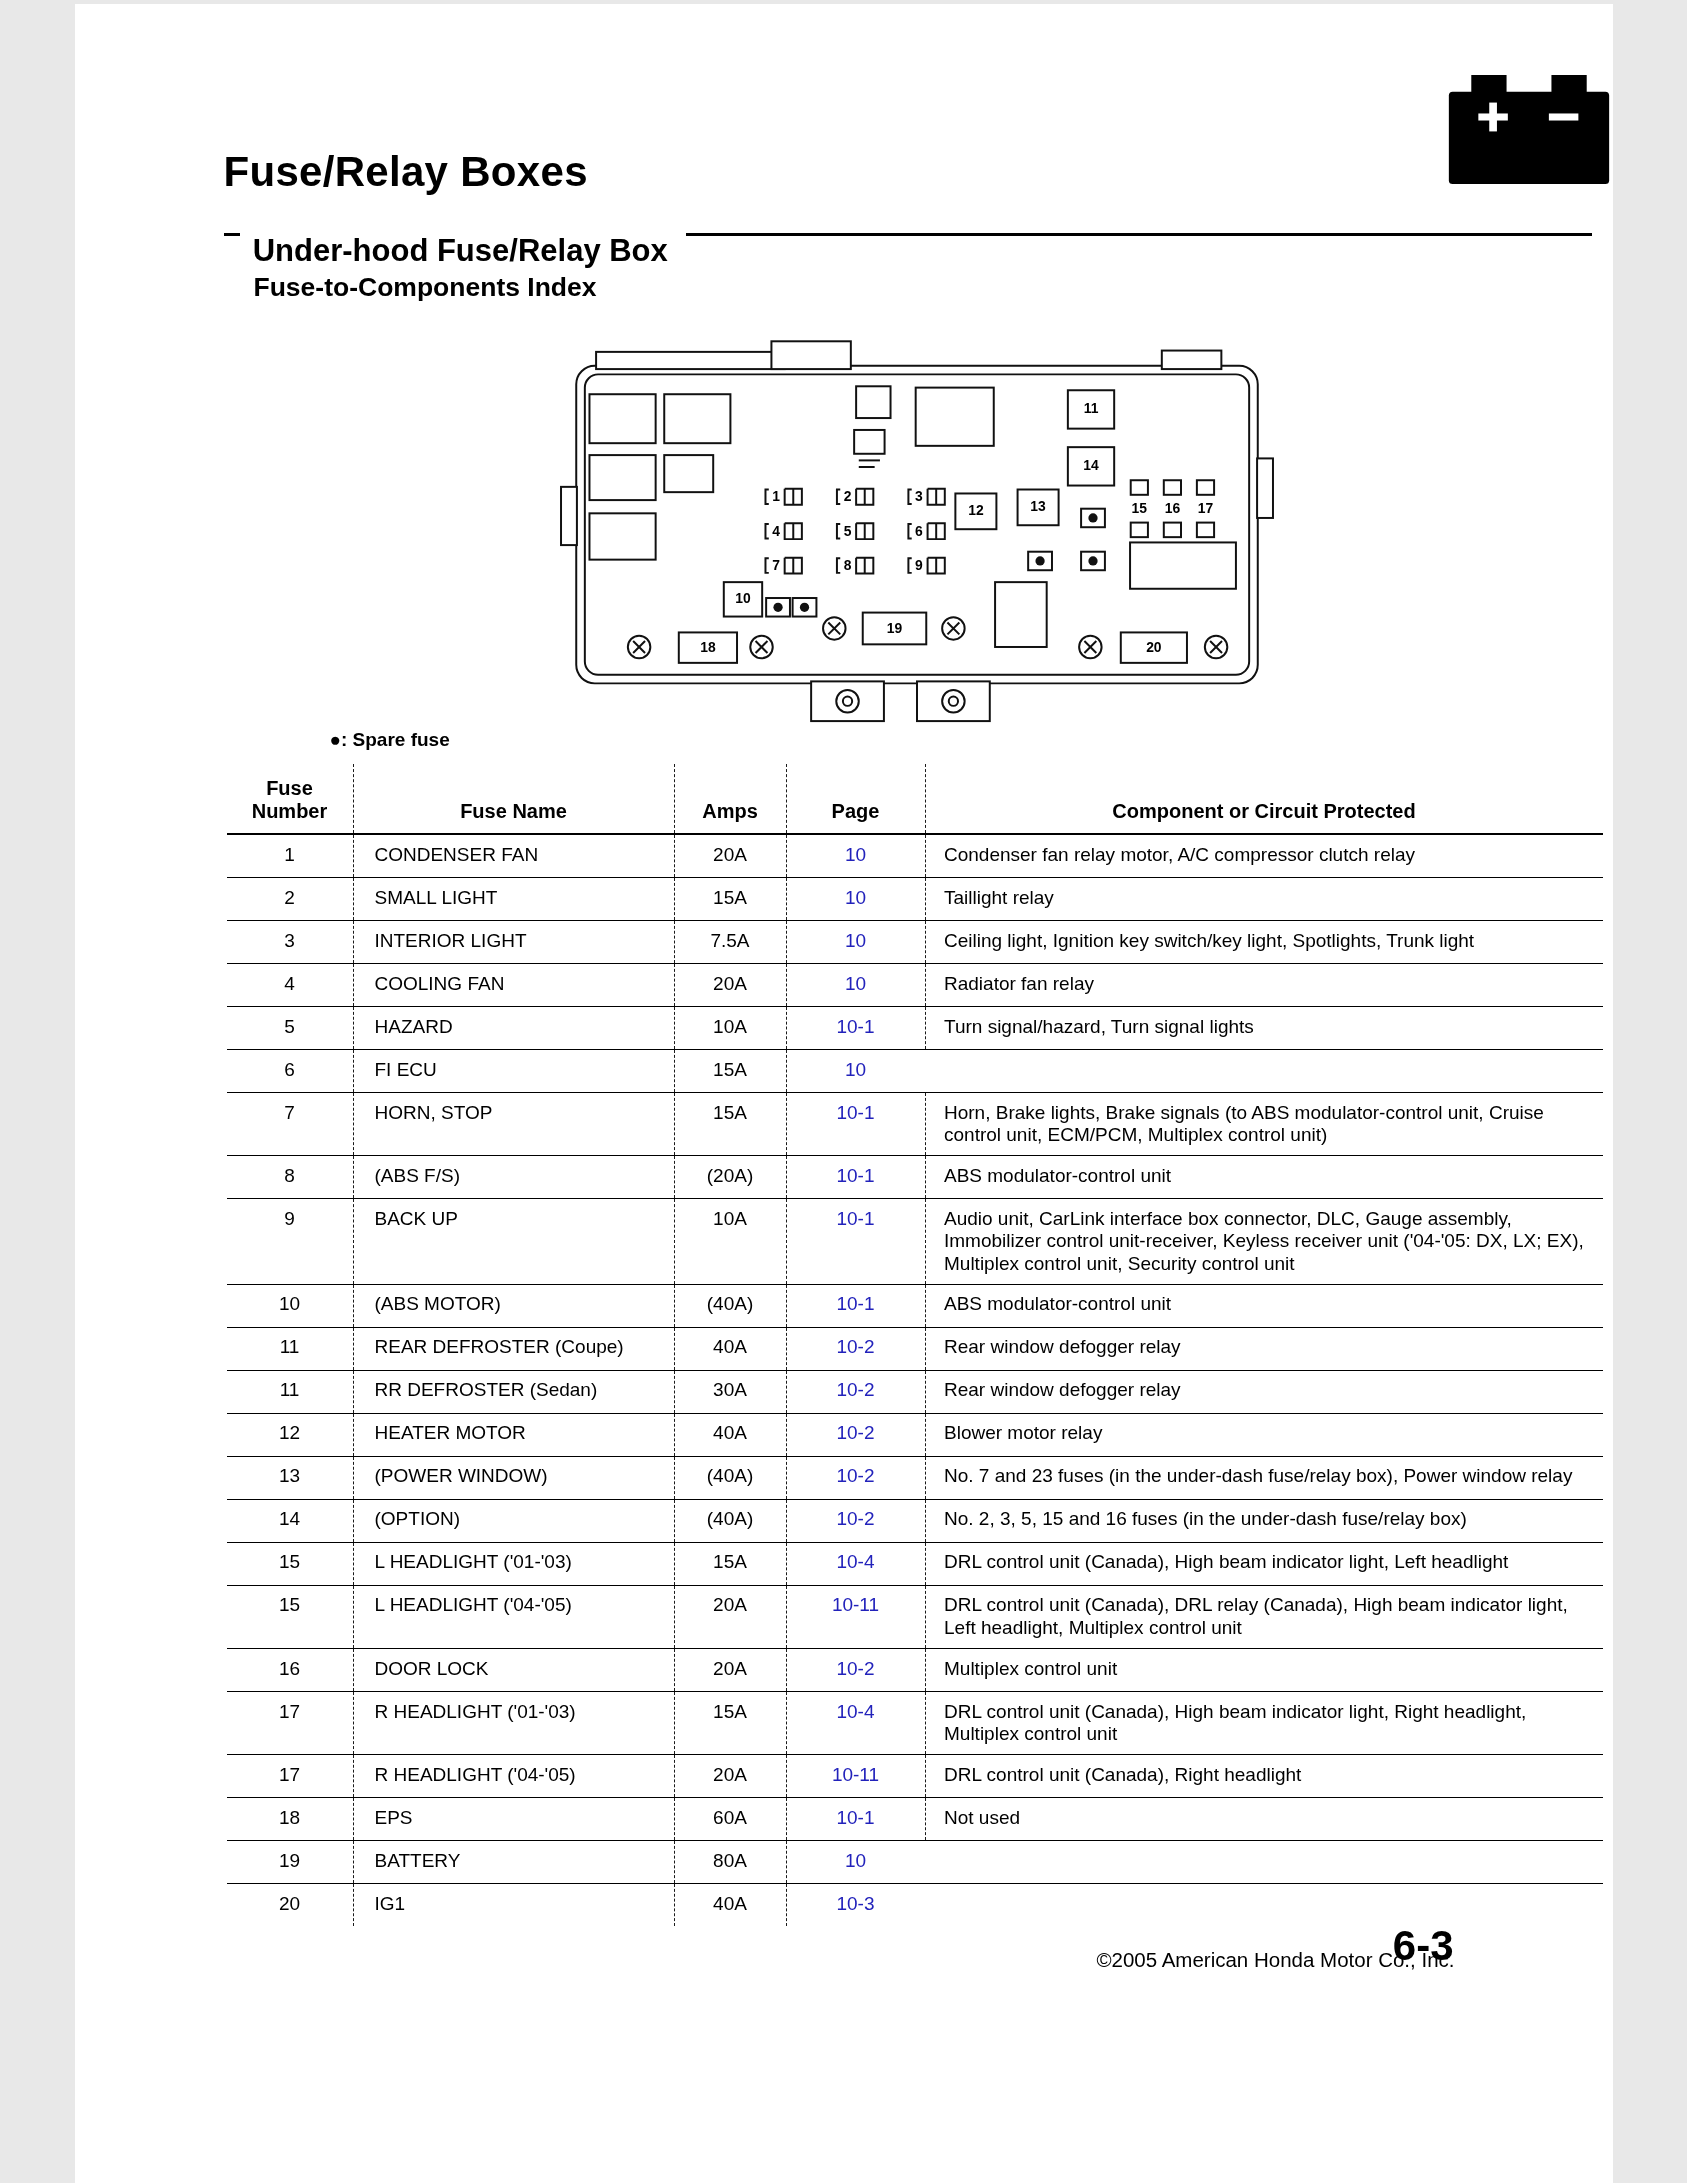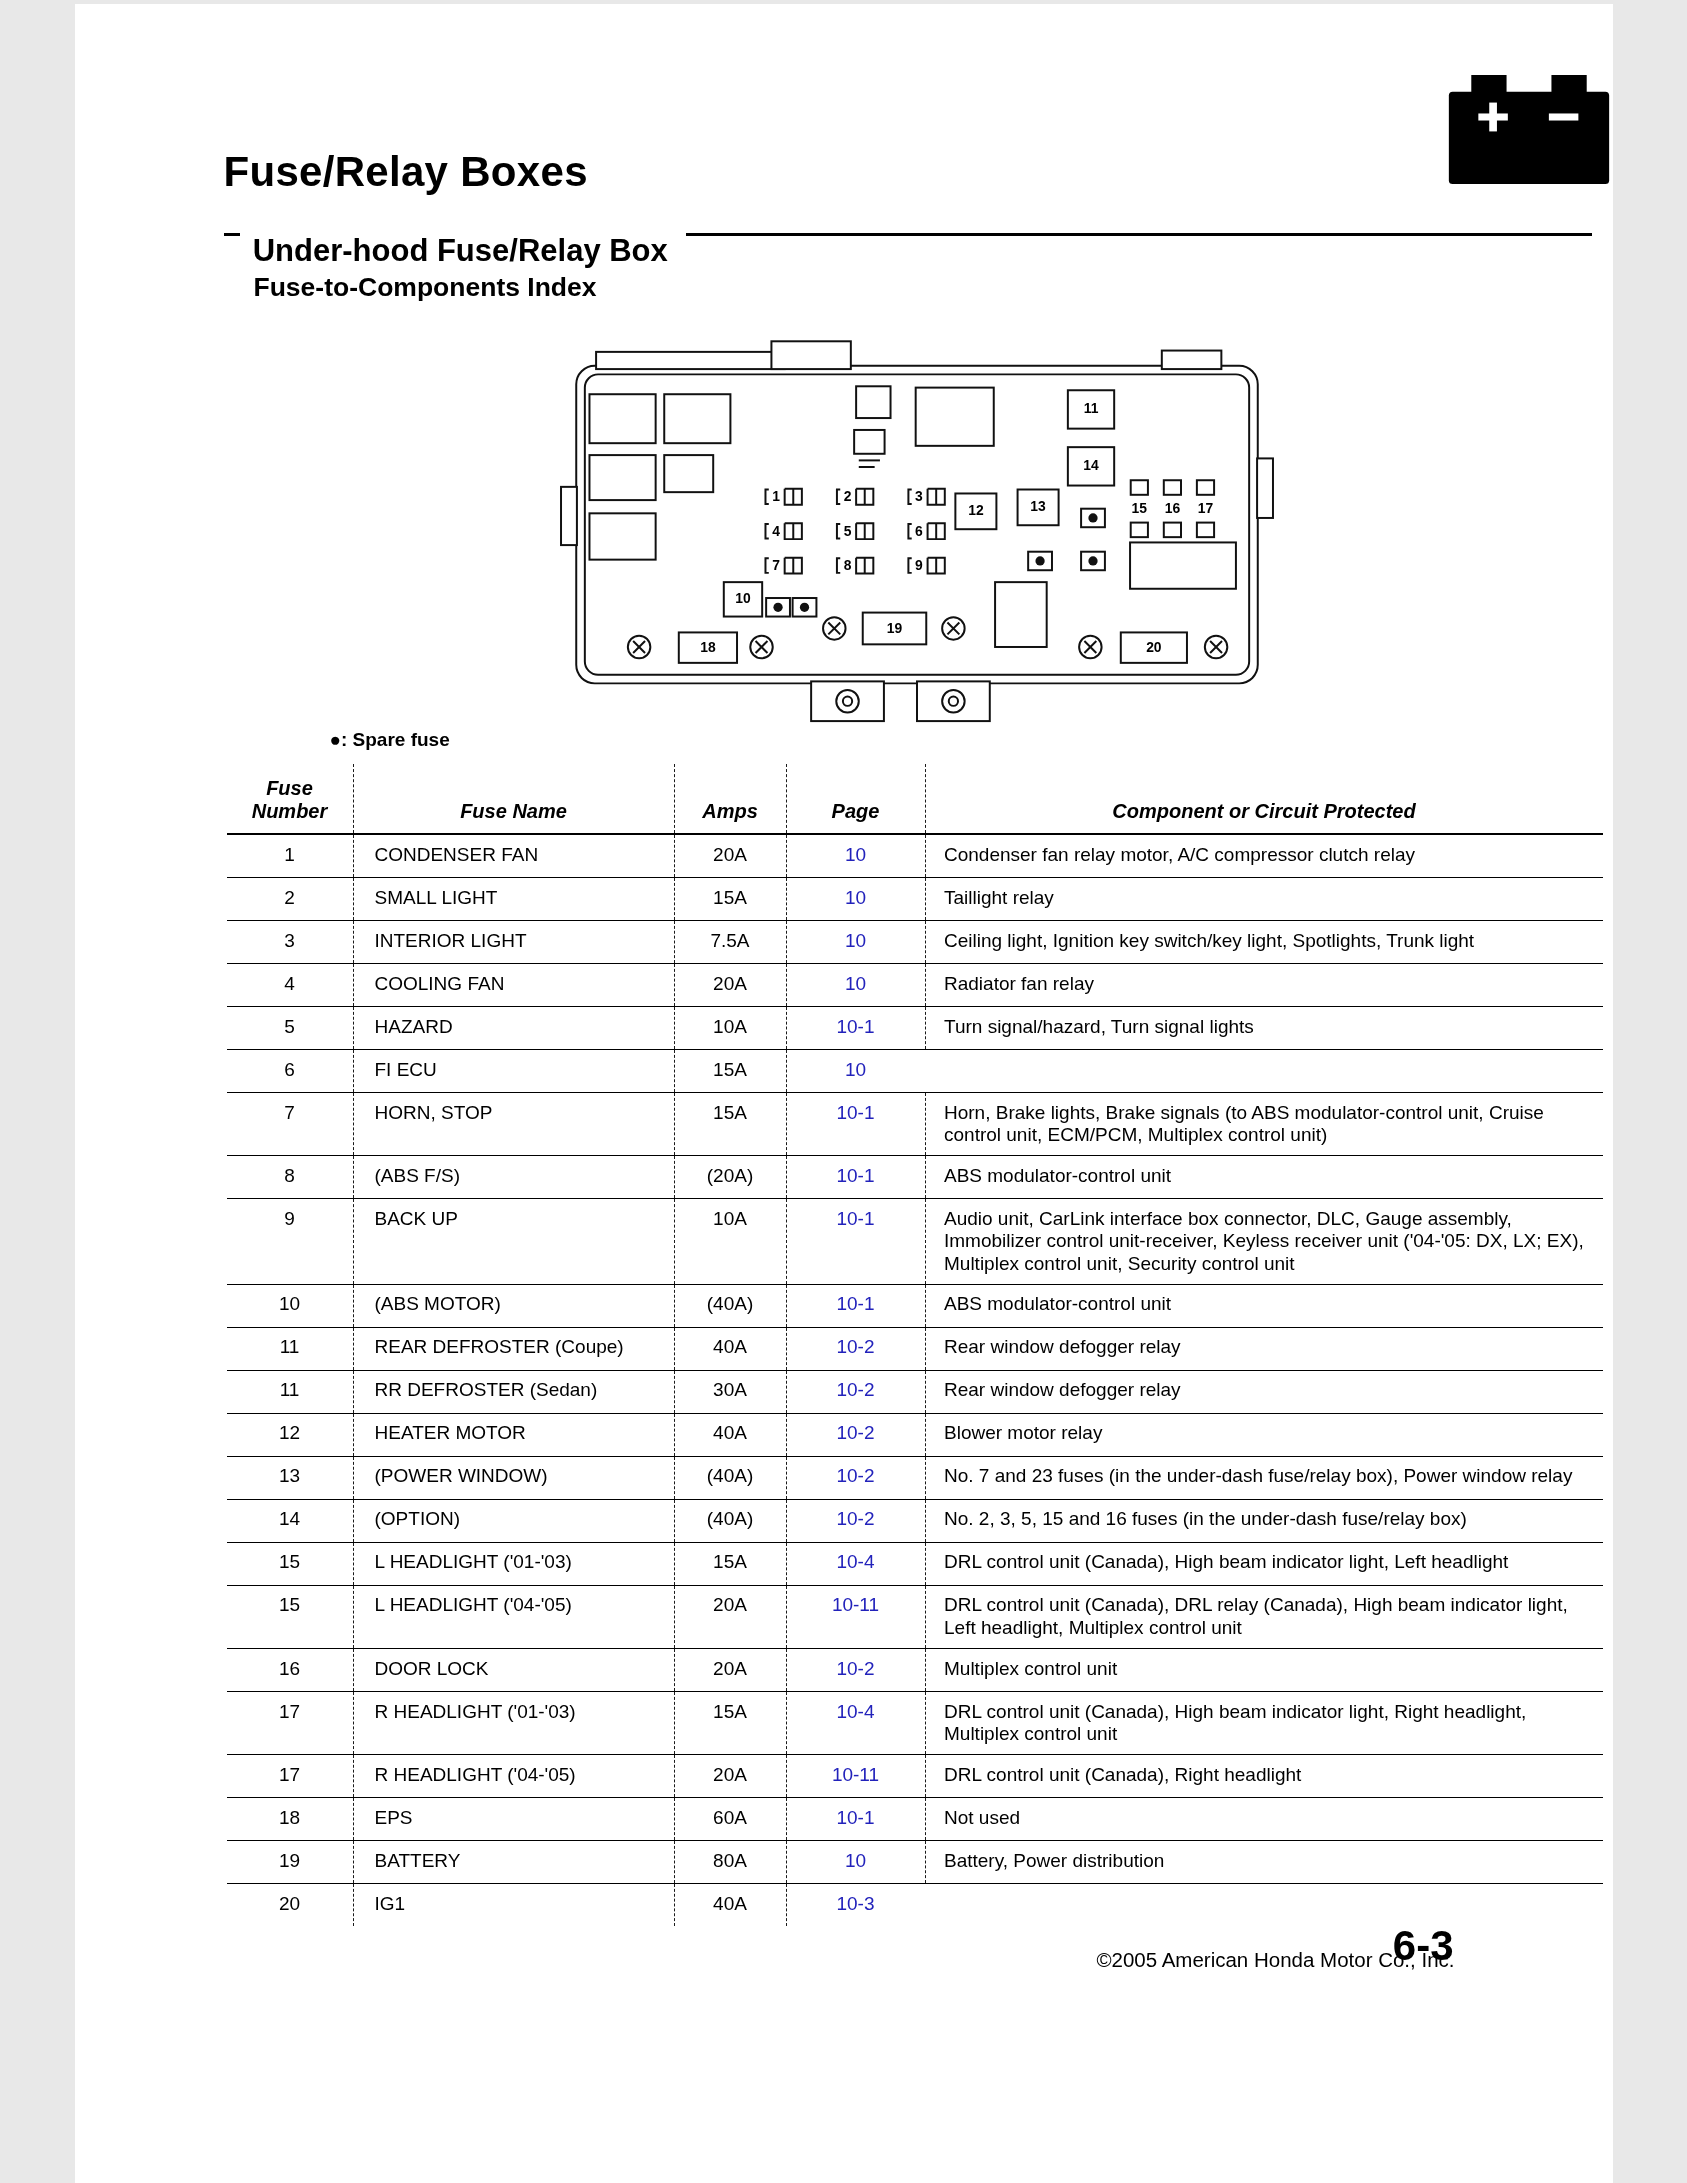--- a/index.html
+++ b/index.html
@@ -46,21 +46,21 @@
   }
   .c-name, .c-amps, .c-page, .c-comp { border-left:1.3px dashed #1a1a1a; }
   .c-num  { text-align:center; }
   .c-name { padding-left:21px; padding-right:9.3px; }
   .c-amps { text-align:center; }
   .c-page { text-align:center; color:var(--link-color,#2222bb); }
   .c-comp { padding-left:18.5px; padding-right:16px; }
   .thead .cell {
     min-height:69px; font-size:20px; font-weight:bold;
     display:flex; flex-direction:column; justify-content:flex-end;
-    align-items:center; text-align:left; padding:0 0 10.6px 0;font-style:italic;
+    align-items:center; text-align:left; padding:0 0 10.6px 0;
   }
   
   .copyright {
     position:absolute; top:1944px; right:158px;
     font-size:20.5px;
   }
   .page-number {
     position:absolute; top:1918px; right:159px;
     font-size:42px; font-weight:bold;
   }
@@ -374,21 +374,20 @@
       <div class="cell c-name">EPS</div>
       <div class="cell c-amps">60A</div>
       <div class="cell c-page">10-1</div>
       <div class="cell c-comp">Not used</div>
     </div>
         <div class="trow">
       <div class="cell c-num">19</div>
       <div class="cell c-name">BATTERY</div>
       <div class="cell c-amps">80A</div>
       <div class="cell c-page">10</div>
-      <div class="cell c-comp">Battery, Power distribution</div>
     </div>
         <div class="trow">
       <div class="cell c-num">20</div>
       <div class="cell c-name">IG1</div>
       <div class="cell c-amps">40A</div>
       <div class="cell c-page">10-3</div>
     </div>
       </div>
   </div>
 

